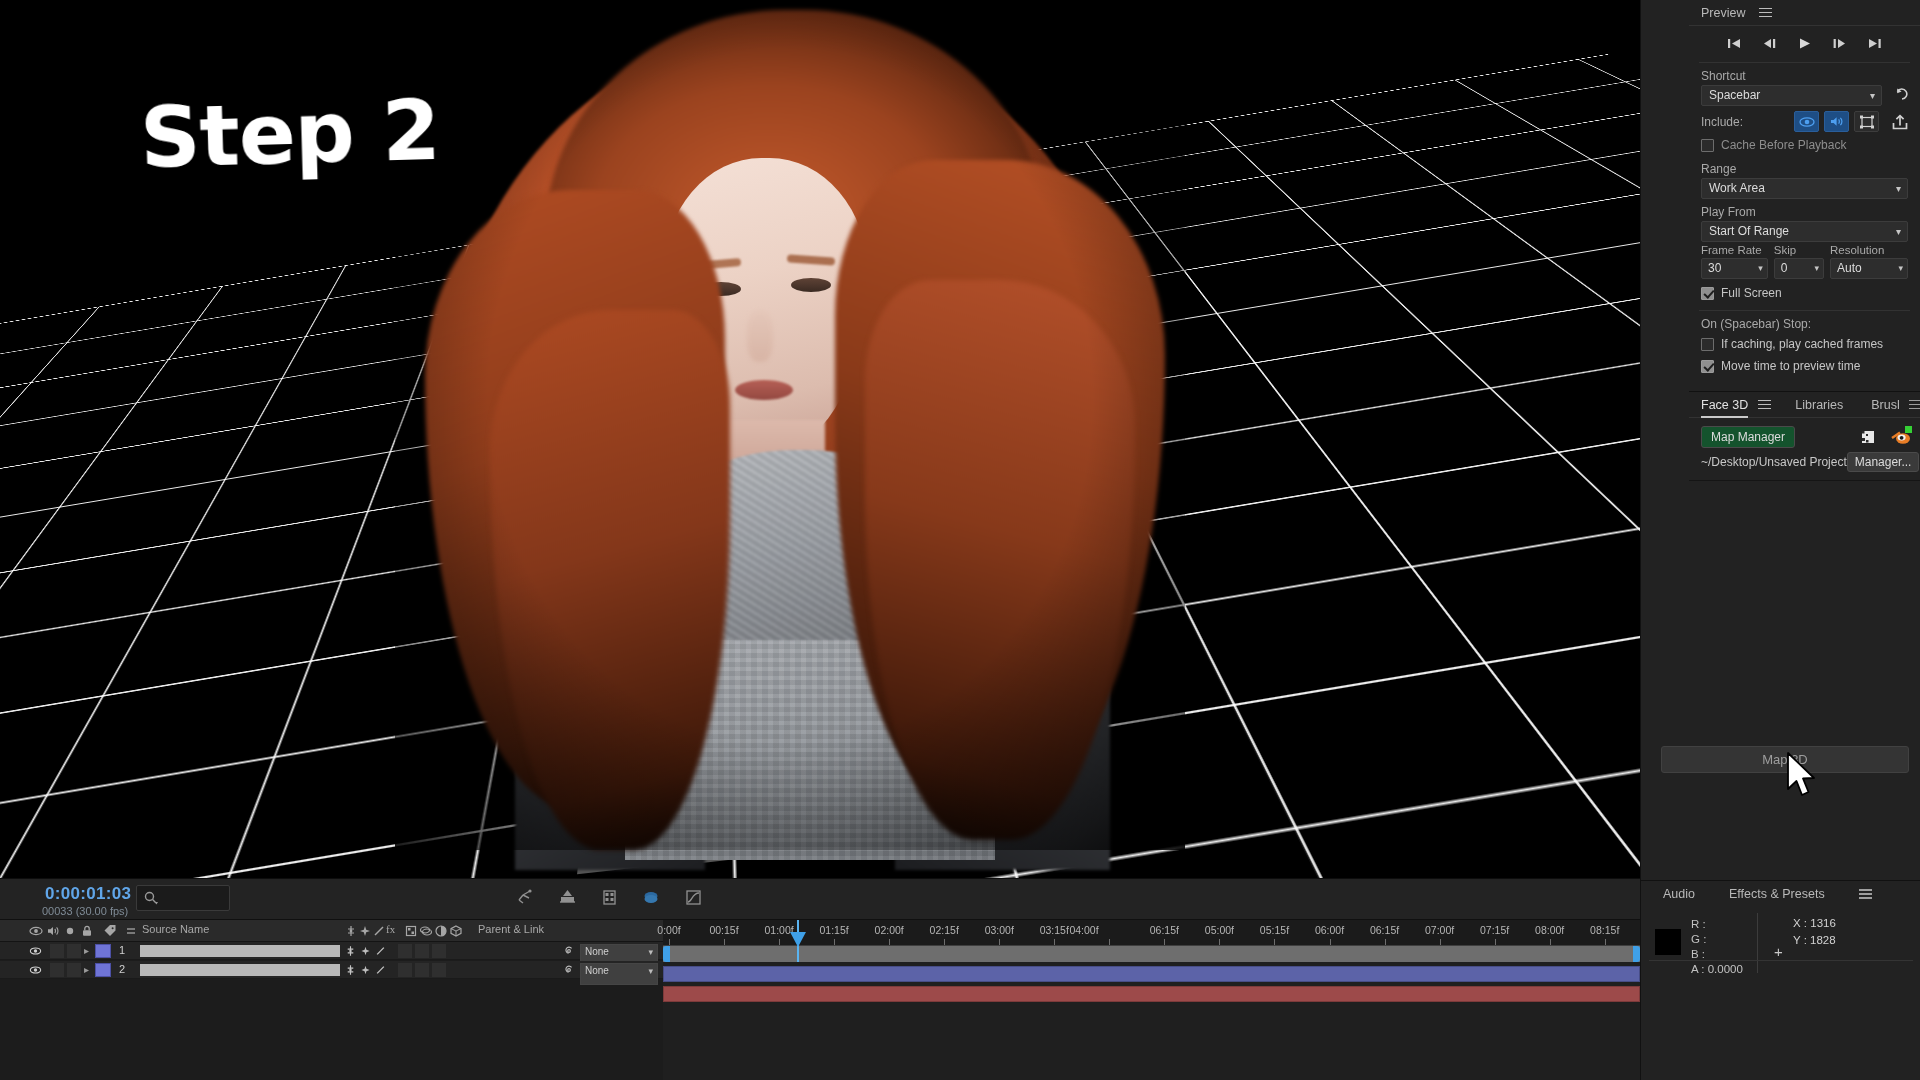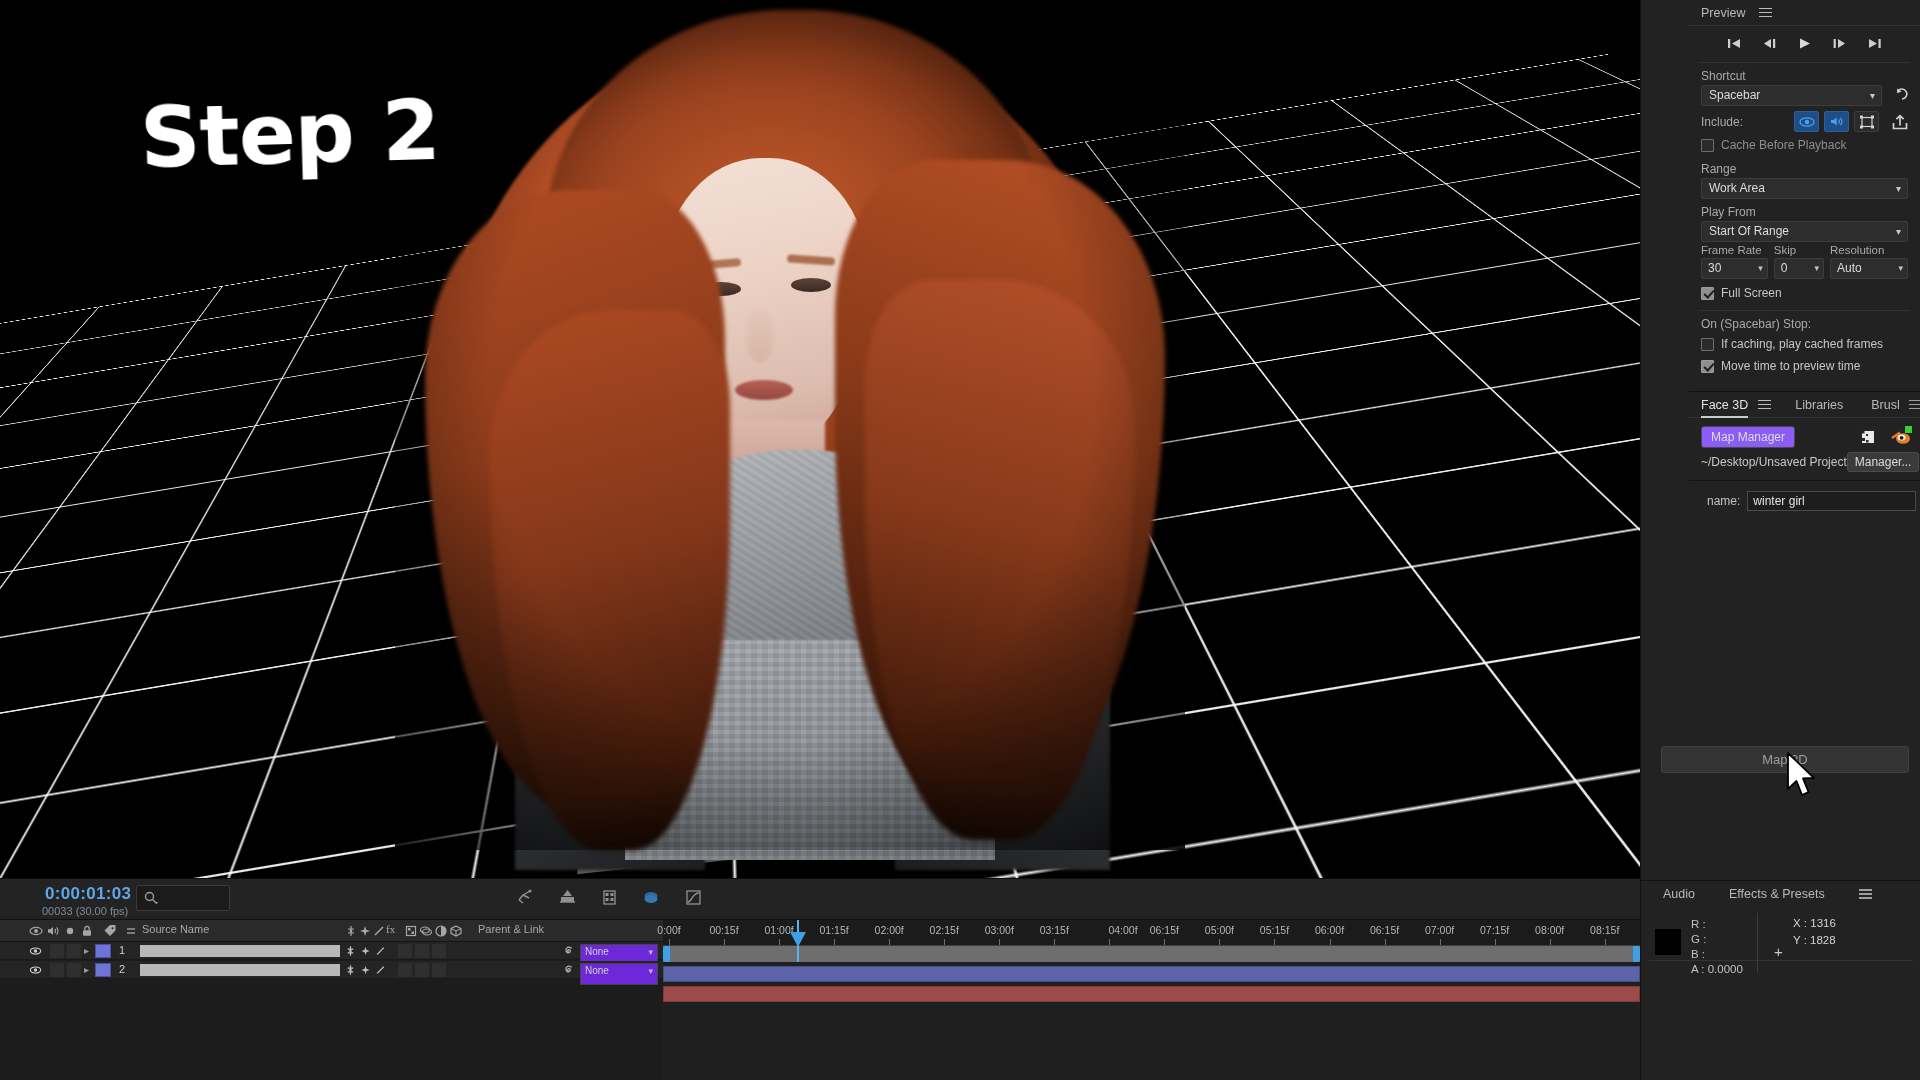--- a/index.html
+++ b/index.html
@@ -191,21 +191,21 @@
   .lr-arrow { position:absolute; left:84px; top:3px; color:#9a9a9a; font-size:10px; }
   .lr-color { position:absolute; left:95px; top:2px; width:16px; height:14px;
               background:#6f74d6; border:1px solid #4c50a5; }
   .lr-num { position:absolute; left:119px; top:2px; width:16px; text-align:left; color:#cfcfcf; }
   .lr-name-bar { position:absolute; left:140px; top:3px; width:200px; height:12px;
                  background:#b8b8b8; }
   .lr-sw { position:absolute; top:2px; width:13px; height:14px; }
   .lr-parent-icon { position:absolute; left:563px; top:3px; width:12px; height:12px; }
   .lr-parent-sel {
     position:absolute; left:580px; top:2px; width:78px; height:22px;
-    background:#6d28d9; border:1px solid #454545; font-size:10px; color:#cfcfcf;
+    background:#404040; border:1px solid #454545; font-size:10px; color:#cfcfcf;
     padding-left:4px; line-height:14px;
   }
   .lr-parent-sel .chev { position:absolute; right:4px; top:0px; font-size:9px; color:#bdbdbd; }
 
   
   #tl-graph {
     position:absolute; left:663px; top:41px; width:977px; height:161px;
     background:#1f1f1f;
   }
   #ruler { position:absolute; left:0; top:0; width:100%; height:26px;
@@ -286,21 +286,21 @@
   .mini-select {
     position:relative; height:21px; background:#2d2d2d; border:1px solid #3c3c3c;
     border-radius:2px; color:#dcdcdc; font-size:12px; line-height:19px; padding-left:6px;
   }
   .mini-select .chev { position:absolute; right:4px; top:0; font-size:9px; color:#c6c6c6; }
 
   
   #face3d-body { padding-top:5px; }
   #map-manager-row { display:flex; align-items:center; padding:3px 10px 0 12px; gap:8px; }
   #map-manager-btn {
-    background:#8b5cf6; border:1px solid #4a4a4a; border-radius:3px;
+    background:#14532d; border:1px solid #4a4a4a; border-radius:3px;
     font-size:12px; color:#dcdcdc; padding:3px 9px;
   }
   #path-row { display:flex; align-items:center; justify-content:space-between;
               padding:4px 6px 4px 12px; }
   #path-text { font-size:12px; color:#c8c8c8; white-space:nowrap; }
   #browse-btn {
     background:#3a3a3a; border:1px solid #4a4a4a; border-radius:3px;
     font-size:12px; color:#dcdcdc; padding:2px 7px; white-space:nowrap;
   }
   #name-row { display:flex; align-items:center; padding:10px 4px 0 18px; gap:7px; }
@@ -601,21 +601,21 @@
             <span class="tick-label" style="left: 171.127px;">01:15f</span>
             <span class="tick-mark" style="left: 171.127px;"></span>
             <span class="tick-label" style="left: 226.169px;">02:00f</span>
             <span class="tick-mark" style="left: 226.169px;"></span>
             <span class="tick-label" style="left: 281.211px;">02:15f</span>
             <span class="tick-mark" style="left: 281.211px;"></span>
             <span class="tick-label" style="left: 336.254px;">03:00f</span>
             <span class="tick-mark" style="left: 336.254px;"></span>
             <span class="tick-label" style="left: 391.296px;">03:15f</span>
             <span class="tick-mark" style="left: 391.296px;"></span>
-            <span class="tick-label" style="left: 460px;">04:00f</span>
+            <span class="tick-label" style="left: 421px;">04:00f</span>
             <span class="tick-mark" style="left: 446.338px;"></span>
             <span class="tick-label" style="left: 501.38px;">06:15f</span>
             <span class="tick-mark" style="left: 501.38px;"></span>
             <span class="tick-label" style="left: 556.423px;">05:00f</span>
             <span class="tick-mark" style="left: 556.423px;"></span>
             <span class="tick-label" style="left: 611.465px;">05:15f</span>
             <span class="tick-mark" style="left: 611.465px;"></span>
             <span class="tick-label" style="left: 666.507px;">06:00f</span>
             <span class="tick-mark" style="left: 666.507px;"></span>
             <span class="tick-label" style="left: 721.549px;">06:15f</span>
@@ -835,24 +835,20 @@
         </span>
       </div>
 
       <div id="path-row">
         <span id="path-text">~/Desktop/Unsaved Project</span>
         <span id="browse-btn">Manager...</span>
       </div>
 
       <div style="height:1px;background:#151515;margin:4px 0 0 0"></div>
 
-      <div id="name-row">
-        <span id="name-label">name:</span>
-        <span id="name-input">winter girl</span>
-      </div>
     </div>
 
     <div id="map3d-btn">Map 3D</div>
 
     <div id="audio-section">
       <div style="height:1px;background:#111"></div>
       <div id="audio-tabbar">
         <span class="ptab">Audio</span>
         <span class="ptab">Effects &amp; Presets</span>
         <span class="hamburger" style="opacity:.8">

